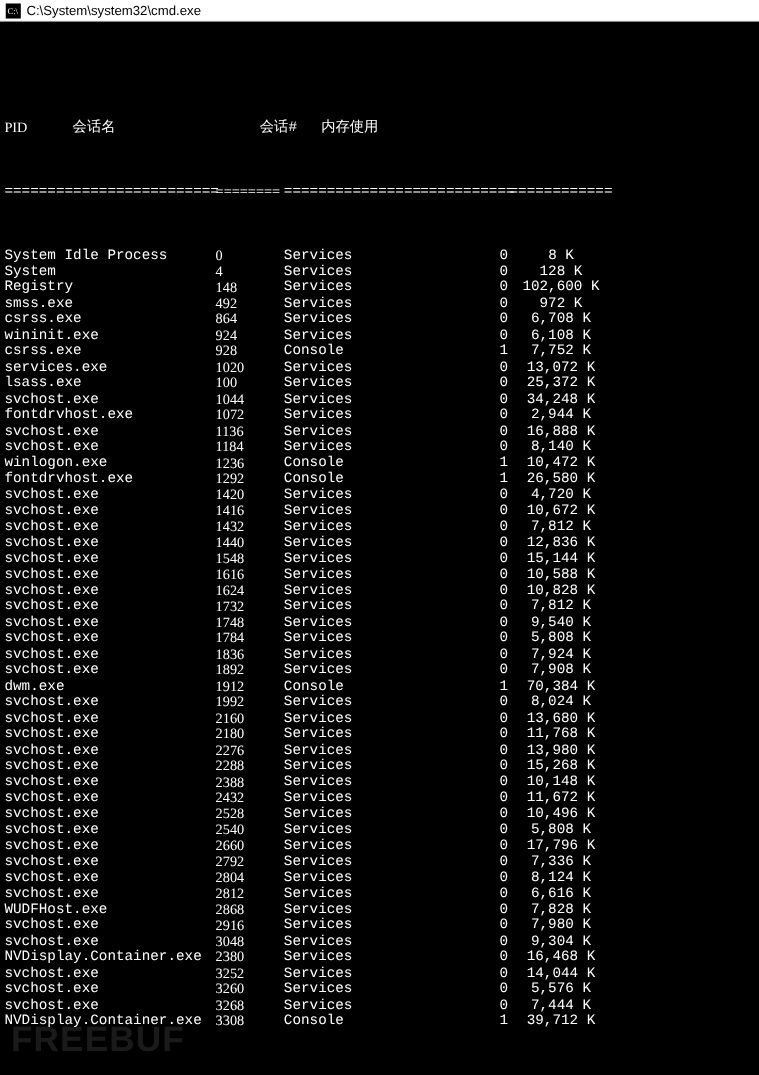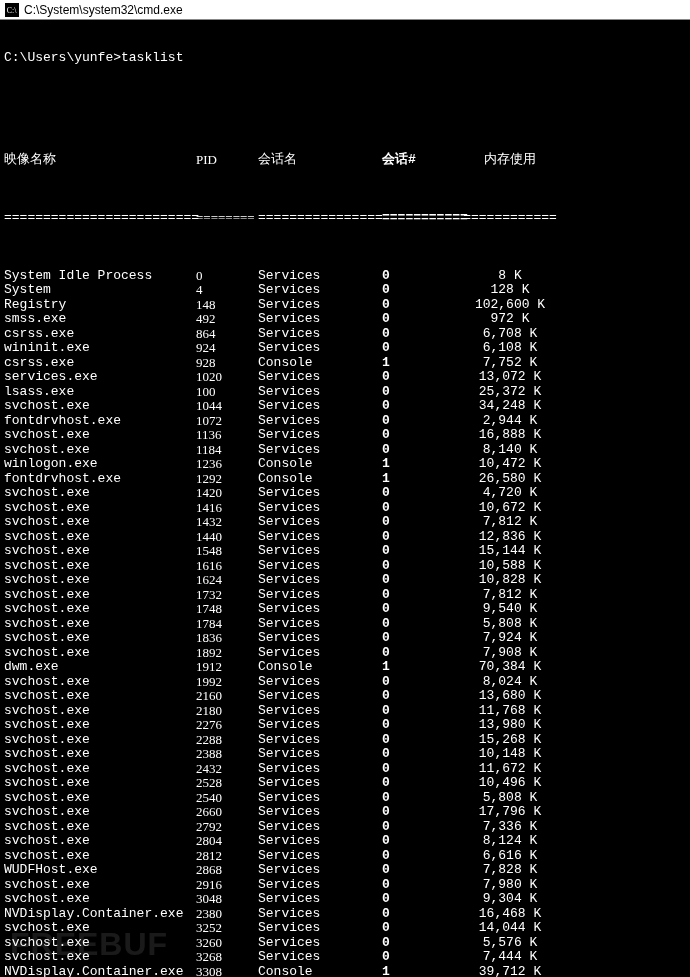--- a/index.html
+++ b/index.html
@@ -37,21 +37,21 @@
     line-height: 14.5px;
     white-space: pre;
     font-family: "NSimSun","SimSun","Consolas","Courier New", monospace;
     letter-spacing: 0;
   }
   .prompt-line { display: flex; }
   .header-row, .sep-row, .proc-row { display: flex; }
   .col-name  { width: 192px; }
   .col-pid   { width: 56px; text-align: left; font-family: Liberation Serif, serif; }
   .col-sess  { width: 130px; padding-left: 6px; }
-  .col-sessn { width: 80px;  text-align: left; font-weight: bold; }
+  .col-sessn { width: 80px;  text-align: right; }
   .col-mem   { width: 96px;  text-align: center; }
   .watermark {
     position: absolute;
     left: 10px;
     bottom: 14px;
     font-family: Arial, sans-serif;
     font-weight: 700;
     font-size: 32px;
     color: rgba(255,255,255,0.10);
     letter-spacing: 1px;
@@ -65,27 +65,23 @@
   <span class="icon">
     <svg viewBox="0 0 16 16">
         <rect x="0" y="0" width="16" height="16" fill="#000"></rect>
         <text x="2" y="11" font-size="9" fill="#fff" font-family="Consolas">C:\</text>
       </svg>
   </span>
   <span>C:\System\system32\cmd.exe</span>
 </div>
 
 <div class="terminal">
-  <div class="prompt-line">
-    <span>C:\Users\yunfe&gt;tasklist</span>
-  </div>
   <div>&nbsp;</div>
 
   <div class="header-row">
-    <span class="col-name">映像名称</span>
     <span class="col-pid">PID</span>
     <span class="col-sess">会话名</span>
     <span class="col-sessn">会话#</span>
     <span class="col-mem">内存使用</span>
   </div>
 
   <div class="sep-row">
     <span class="col-name">=========================</span>
     <span class="col-pid">========</span>
     <span class="col-sess">================</span>

